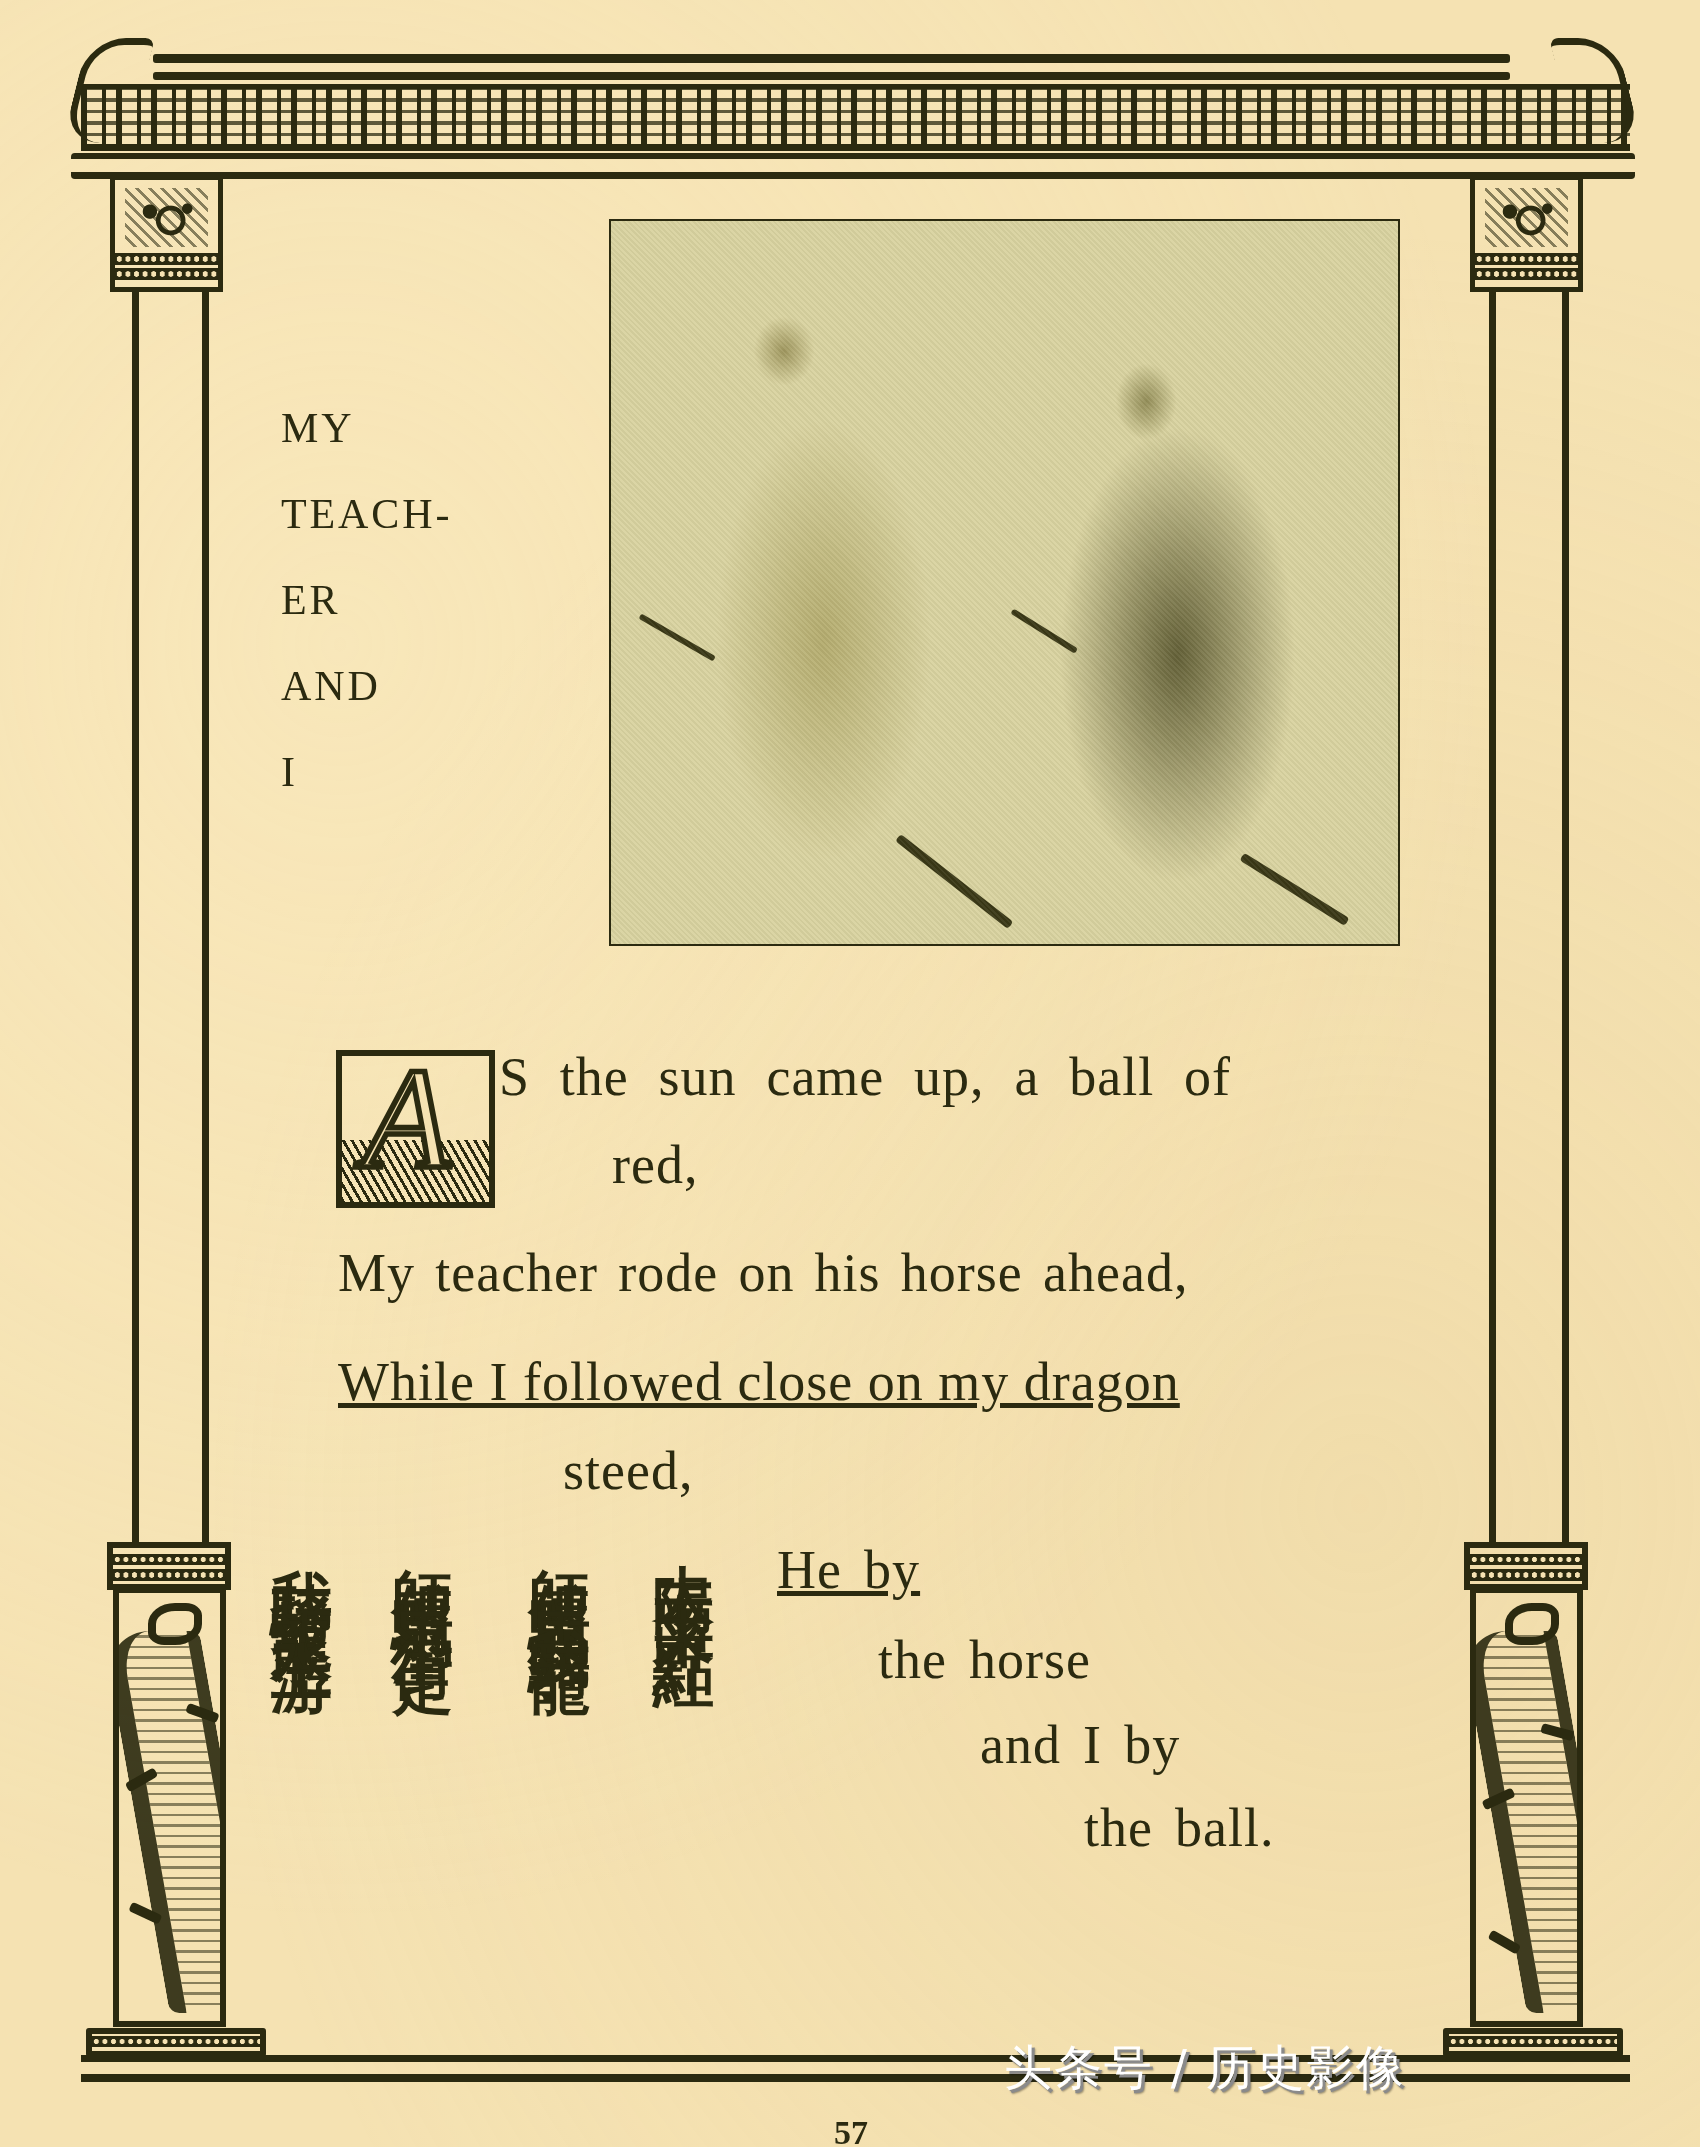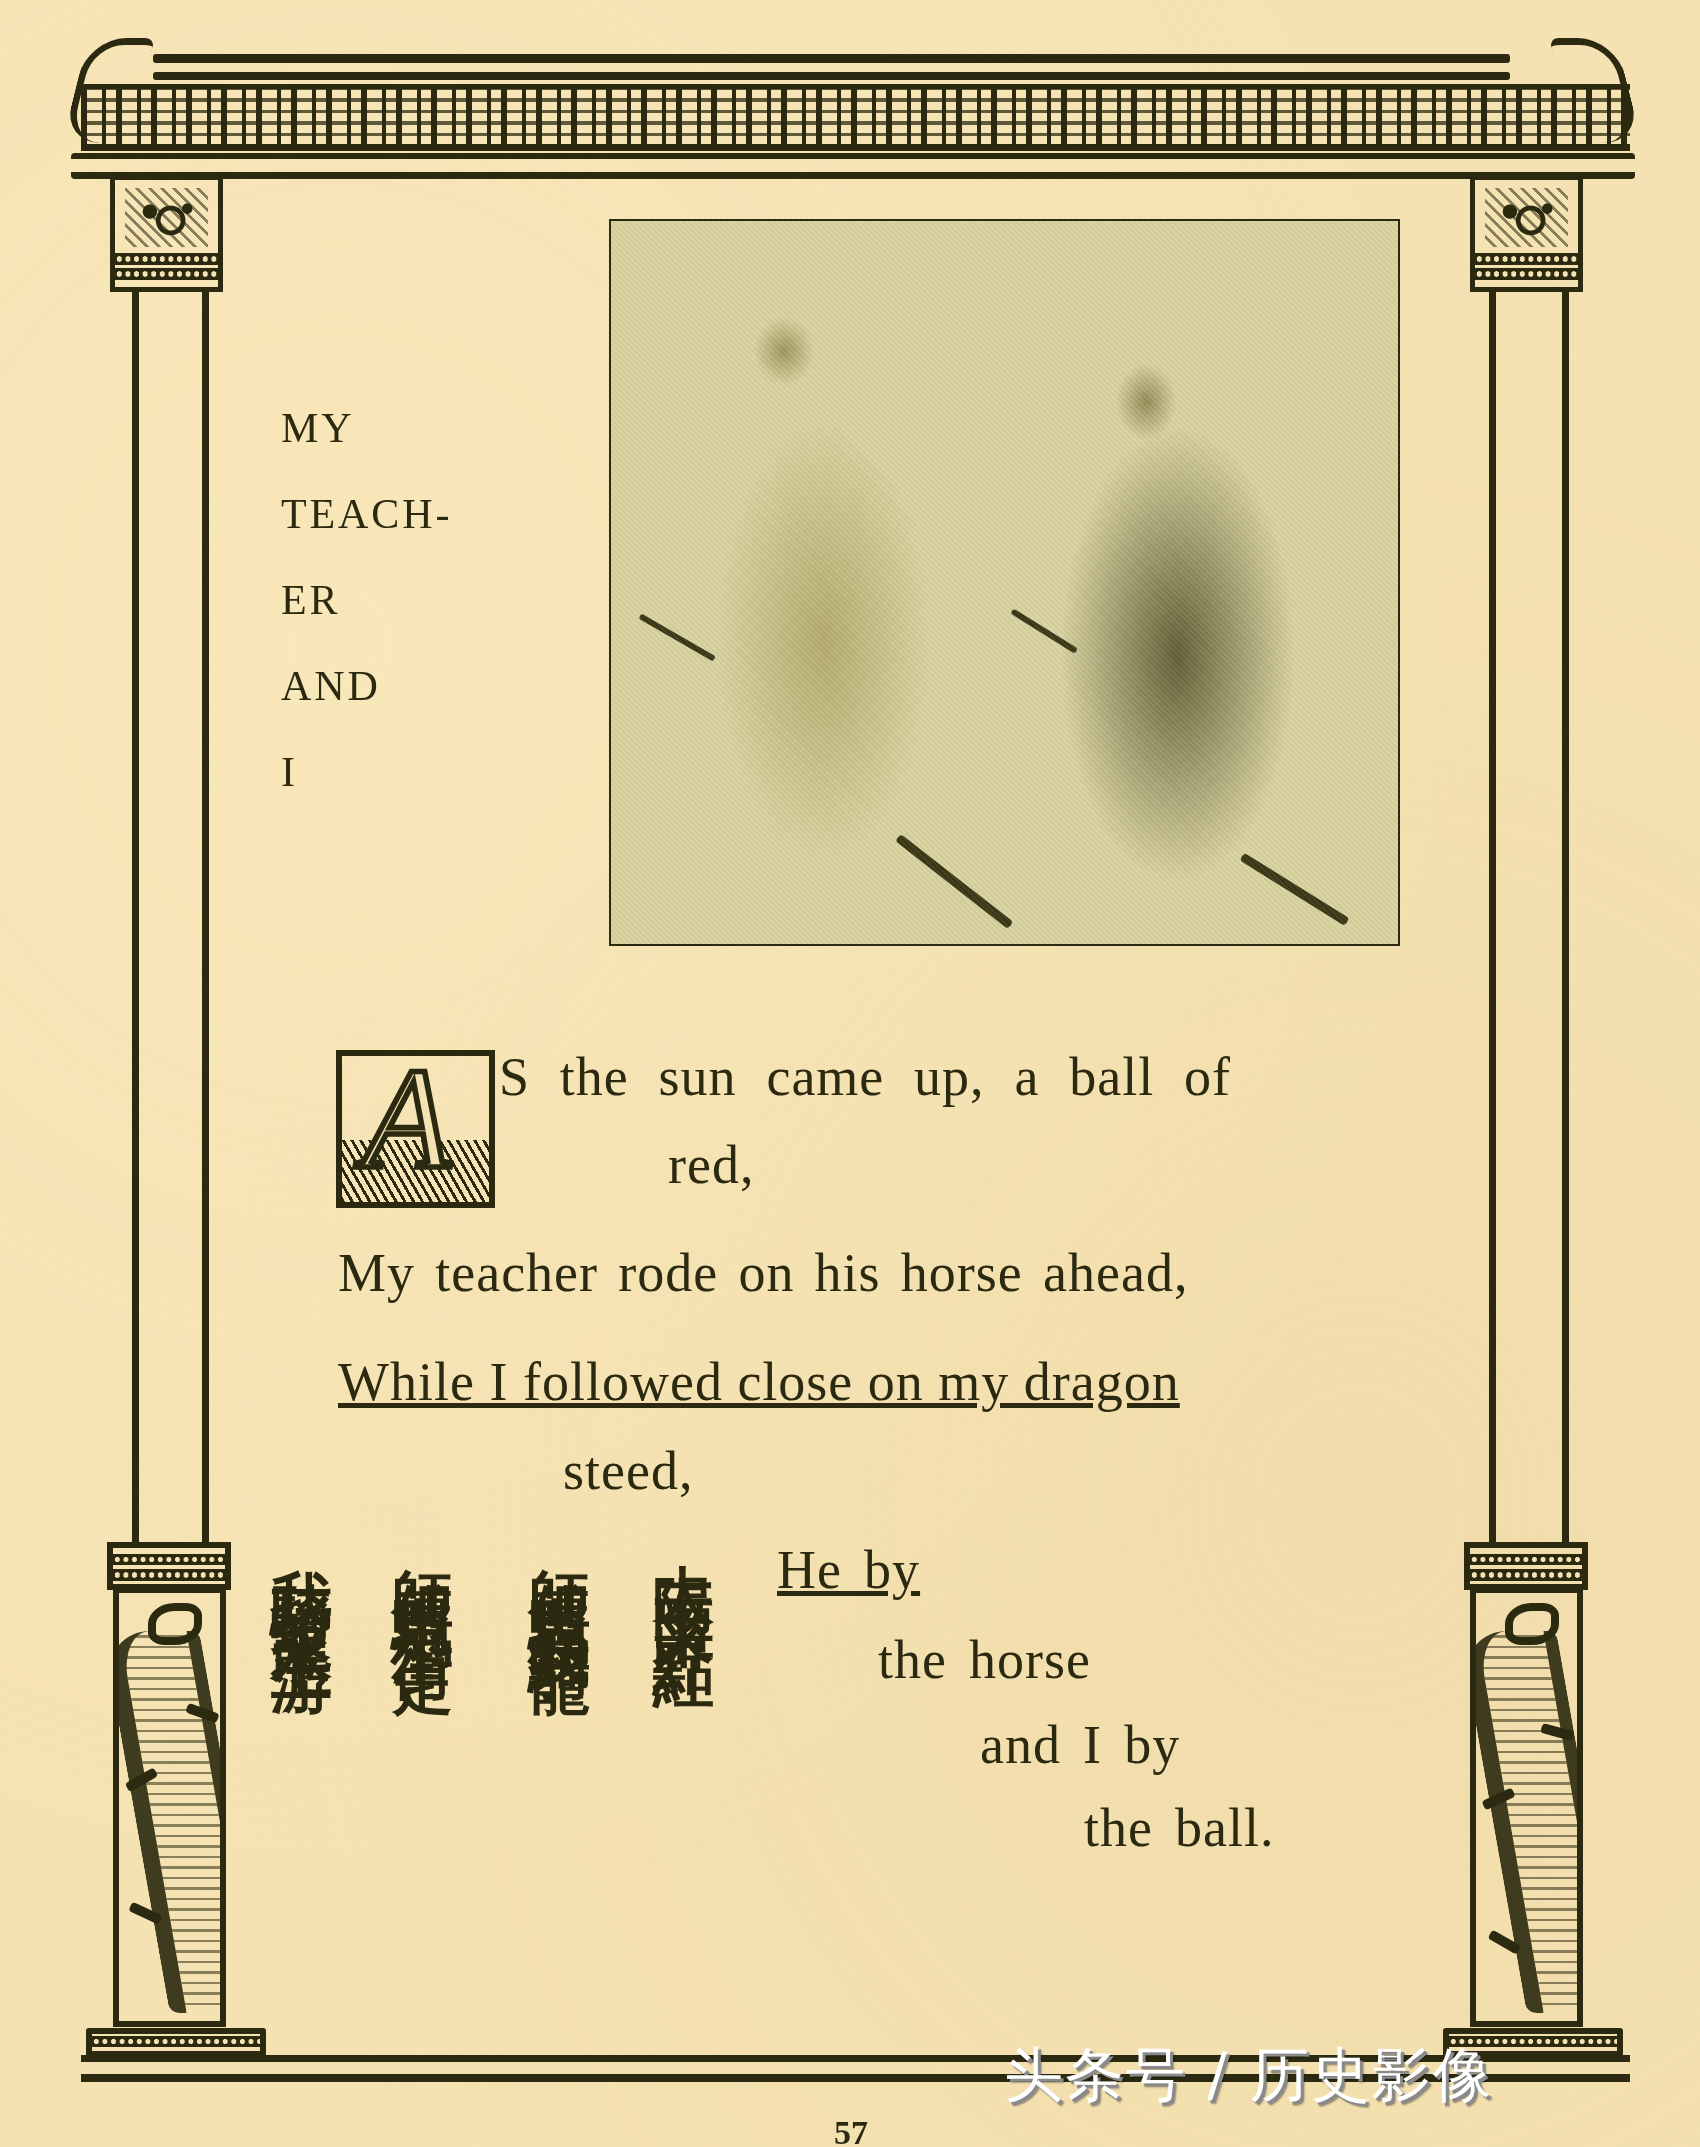--- a/index.html
+++ b/index.html
@@ -134,21 +134,21 @@
   .cjk-col {
     position:absolute; width:76px; font-size:61px; line-height:76px; text-align:center;
     font-family:"DejaVu Sans", sans-serif; font-weight:bold;
     writing-mode:vertical-rl; letter-spacing:14.3px;
   }
   .page-num {
     position:absolute; left:834px; top:2114px; font-size:34px; font-weight:bold;
     font-family:"Liberation Serif", serif;
   }
   .watermark {
-    position:absolute; left:1004px; top:2036px; font-size:59px; color:#FFFFFF;
+    position:absolute; left:1004px; top:2036px; font-size:48px; color:#FFFFFF;
     font-family:"DejaVu Sans", sans-serif; letter-spacing:1.9px; white-space:nowrap;
     text-shadow: 2.9px 2.9px 0 #8A8A8A, 3.8px 3.8px 1.9px rgba(0,0,0,0.35);
   }
 </style>
 </head>
 <body>
 
 <div class="abs ink roof-ridge-top"></div>
 <div class="abs ink roof-ridge-2"></div>
 <div class="abs roof-tiles"></div>
@@ -215,21 +215,21 @@
 <div class="title-line" style="top:493px;">TEACH-</div>
 <div class="title-line" style="top:579px;">ER</div>
 <div class="title-line" style="top:665px;">AND</div>
 <div class="title-line" style="top:751px;">I</div>
 
 <div class="dropcap">
   <div class="dropcap-grass"></div>
   <div class="dropcap-letter">A</div>
 </div>
 <div class="poem" style="left:499px; top:1050px; word-spacing:15.3px;">S the sun came up, a ball of</div>
-<div class="poem" style="left:668px; top:1138px;">red,</div>
+<div class="poem" style="left:612px; top:1138px;">red,</div>
 <div class="poem" style="left:338px; top:1246px; word-spacing:5.7px;">My teacher rode on his horse ahead,</div>
 <div class="poem" style="left:338px; top:1355px;text-decoration:underline;">While I followed close on my dragon</div>
 <div class="poem" style="left:563px; top:1444px;">steed,</div>
 
 <div class="poem" style="left:777px; top:1543px; word-spacing:7.6px;text-decoration:underline;">He by</div>
 <div class="poem" style="left:878px; top:1633px; word-spacing:7.6px;">the horse</div>
 <div class="poem" style="left:980px; top:1718px; word-spacing:7.6px;">and I by</div>
 <div class="poem" style="left:1084px; top:1801px; word-spacing:7.6px;">the ball.</div>
 
 <div class="cjk-col" style="left:646px; top:1515px;">太陽出来一點紅</div>

